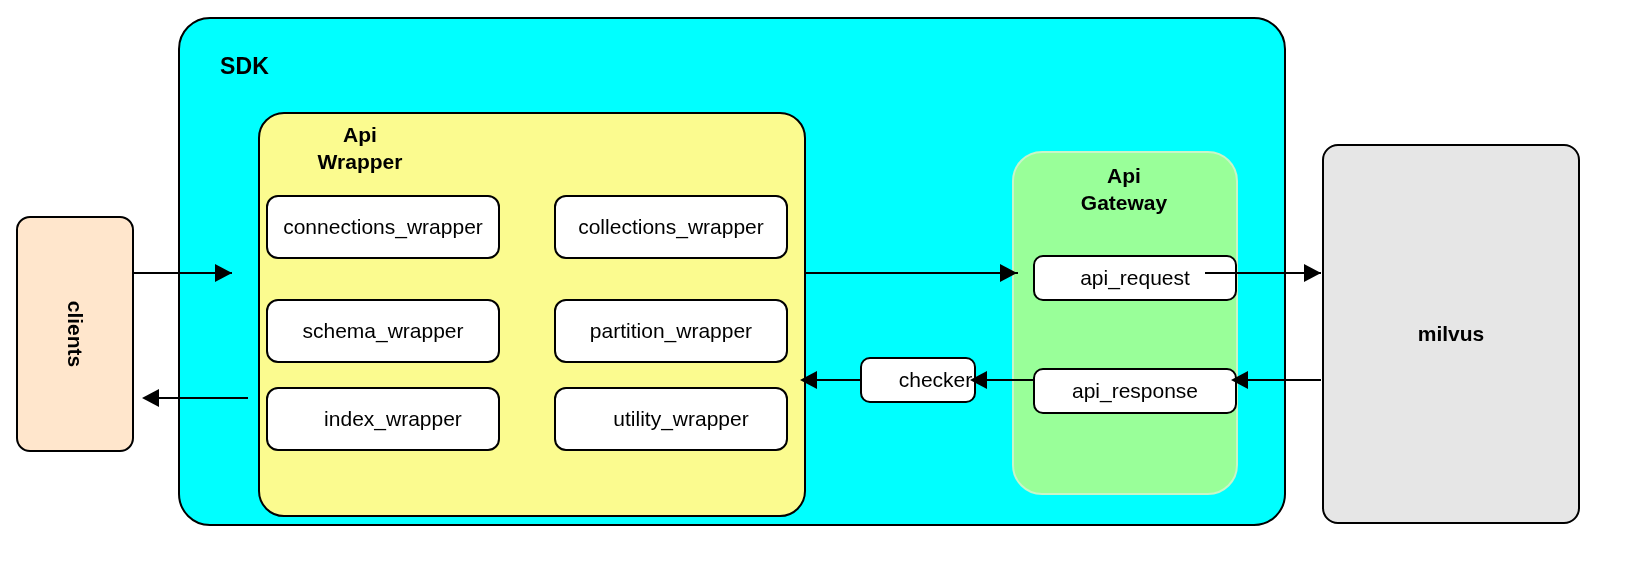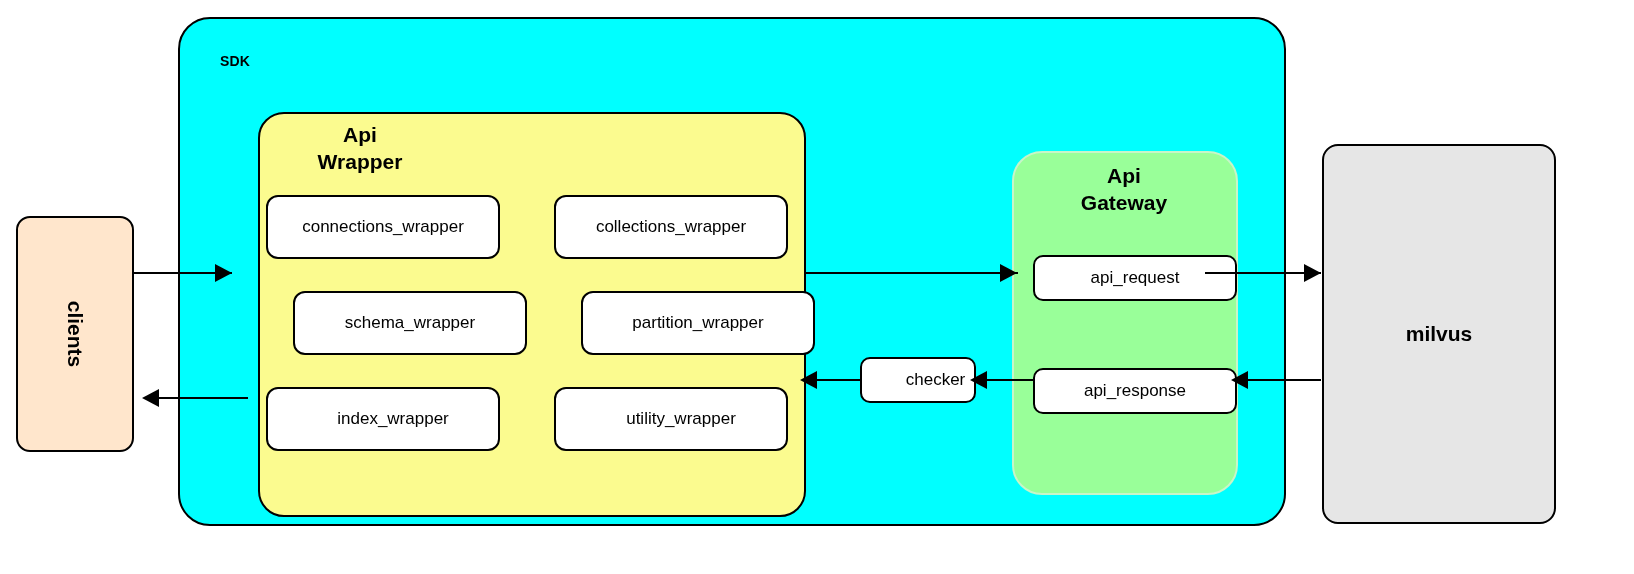--- a/index.html
+++ b/index.html
@@ -37,21 +37,21 @@
     background: #00ffff;
     border: 2px solid #000000;
     border-radius: 32px;
     align-items: flex-start;
     justify-content: flex-start;
   }
   .sdk-label {
     position: absolute;
     left: 40px;
     top: 34px;
-    font-size: 14px;
+    font-size: 23px;
     font-weight: bold;
     letter-spacing: 0.2px;
     white-space: nowrap;
   }
 
   
   .wrapper-box {
     left: 258px;
     top: 112px;
     width: 548px;
@@ -92,29 +92,29 @@
     line-height: 1.28;
     text-align: center;
     white-space: pre-line;
   }
 
   
   .leaf {
     background: #ffffff;
     border: 2px solid #000000;
     border-radius: 12px;
-    font-size: 17px;
+    font-size: 21px;
     font-weight: normal;
   }
 
   .wrap-item { height: 64px; width: 234px; }
   .col-left  { left: 266px; }
   .col-right { left: 554px; }
   .row-1 { top: 195px; }
-  .row-2 { top: 291px; margin-left: 27px; }
+  .row-2 { top: 299px; }
   .row-3 { top: 387px; padding-left: 20px; }
 
   .gw-item {
     left: 1033px;
     width: 204px;
     height: 46px;
     border-radius: 10px;
   }
   .gw-request  { top: 255px; }
   .gw-response { top: 368px; }
@@ -143,21 +143,21 @@
     font-weight: bold;
     transform: rotate(90deg);
     transform-origin: center center;
     white-space: nowrap;
   }
 
   
   .milvus-box {
     left: 1322px;
     top: 144px;
-    width: 234px;
+    width: 258px;
     height: 380px;
     background: #e6e6e6;
     border: 2px solid #000000;
     border-radius: 16px;
     font-size: 21px;
     font-weight: bold;
   }
 
   
   .edge {

